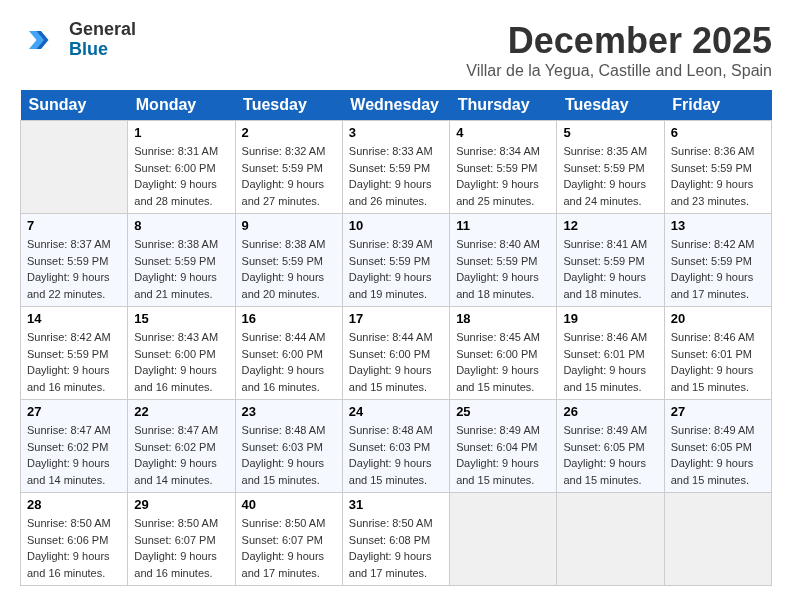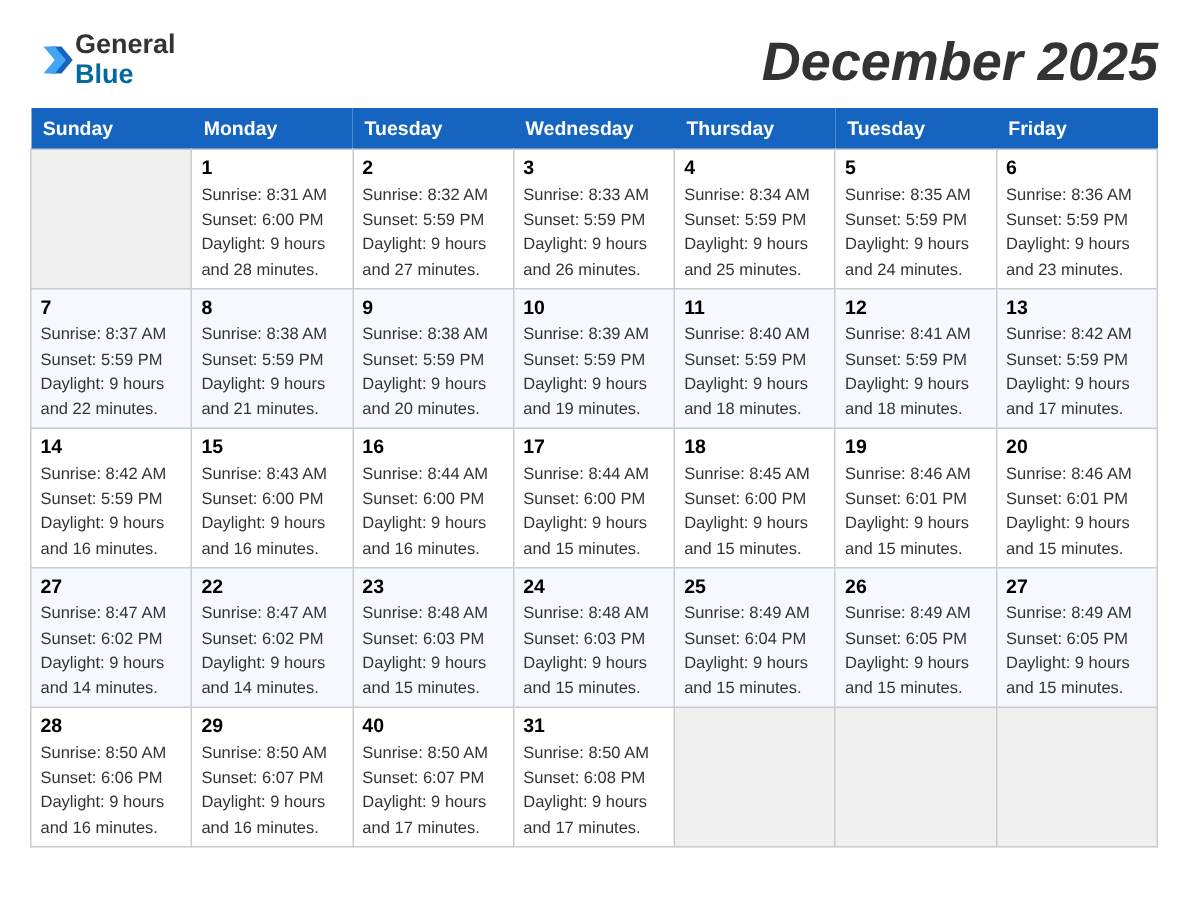--- a/index.html
+++ b/index.html
@@ -12,57 +12,56 @@
     }
     .header {
       display: flex;
       justify-content: space-between;
       align-items: flex-start;
       margin-bottom: 10px;
     }
     .logo {
       display: flex;
       align-items: center;
-      gap: 0;
+      gap: 19px;
     }
     .logo-text {
       font-size: 18px;
       font-weight: bold;
       line-height: 1.1;
     }
     .logo-general { color: #333; }
     .logo-blue { color: #0369a1; }
     .logo-icon {
       width: 30px;
       height: 30px;
     }
     .title-section {
       text-align: right;
     }
     .month-title {
       font-size: 36px;
       font-weight: bold;
       color: #333;
-      font-style: italic;
     }
     .subtitle {
       font-size: 16px;
       color: #555;
     }
     table {
       width: 100%;
       border-collapse: collapse;
       font-size: 11px;
     }
     thead tr th {
       background-color: #1565c0;
       color: #fff;
       text-align: left;
       padding: 6px 8px;
-      font-size: 13px;
+      font-size: 16px;
       font-weight: bold;
     }
     tbody tr td {
       border: 1px solid #ccc;
       vertical-align: top;
       padding: 4px 6px;
       height: 80px;
       width: calc(100% / 7);
     }
     .day-number {
@@ -91,20 +90,21 @@
       <polygon points="28,8 38,20 28,32 18,32 28,20 18,8" fill="#1565c0"></polygon>
       <polygon points="22,8 32,20 22,32 12,32 22,20 12,8" fill="#42a5f5"></polygon>
     </svg>
     <div class="logo-text">
       <span class="logo-general">General</span><br>
       <span class="logo-blue">Blue</span>
     </div>
   </div>
   <div class="title-section">
     <div class="month-title">December 2025</div>
+    <div class="subtitle">Villar de la Yegua, Castille and Leon, Spain</div>
   </div>
 </div>
 
 <table>
   <thead>
     <tr>
     <th>Sunday</th>
         <th>Monday</th>
         <th>Tuesday</th>
         <th>Wednesday</th>

